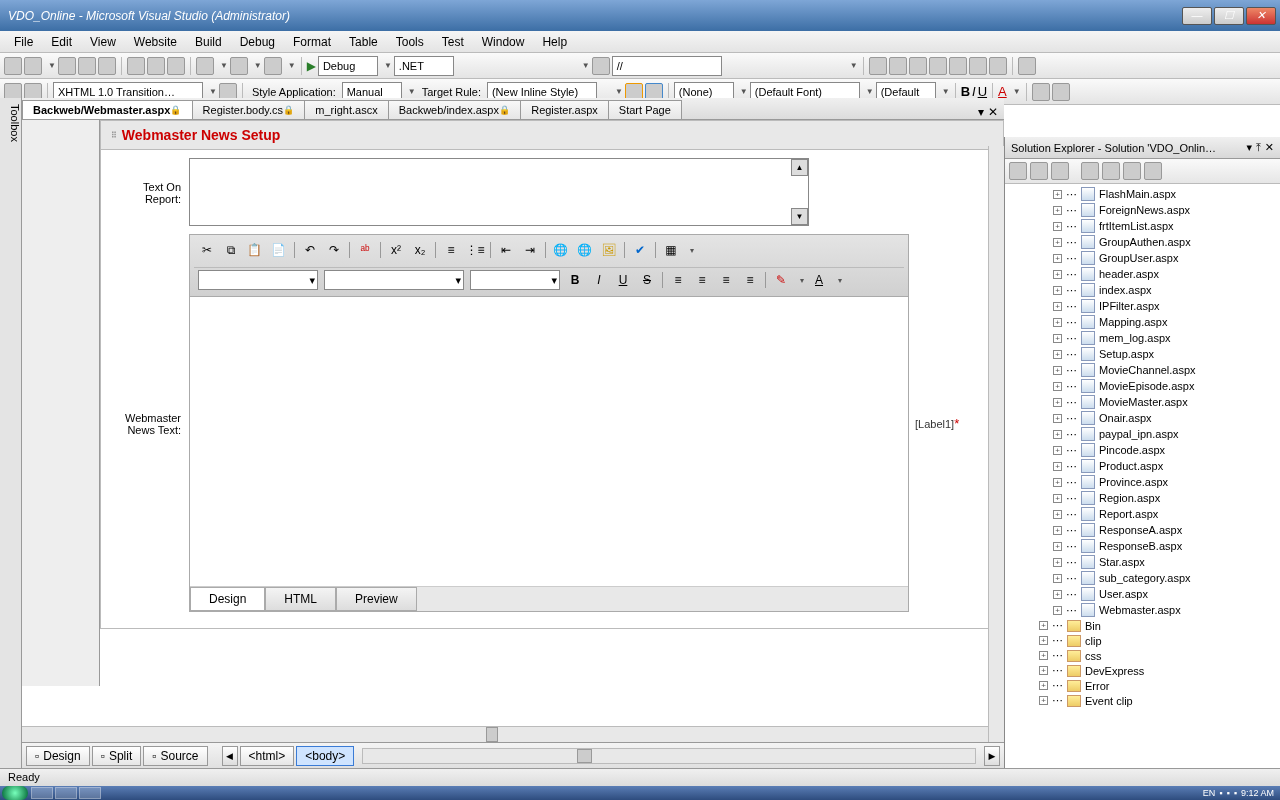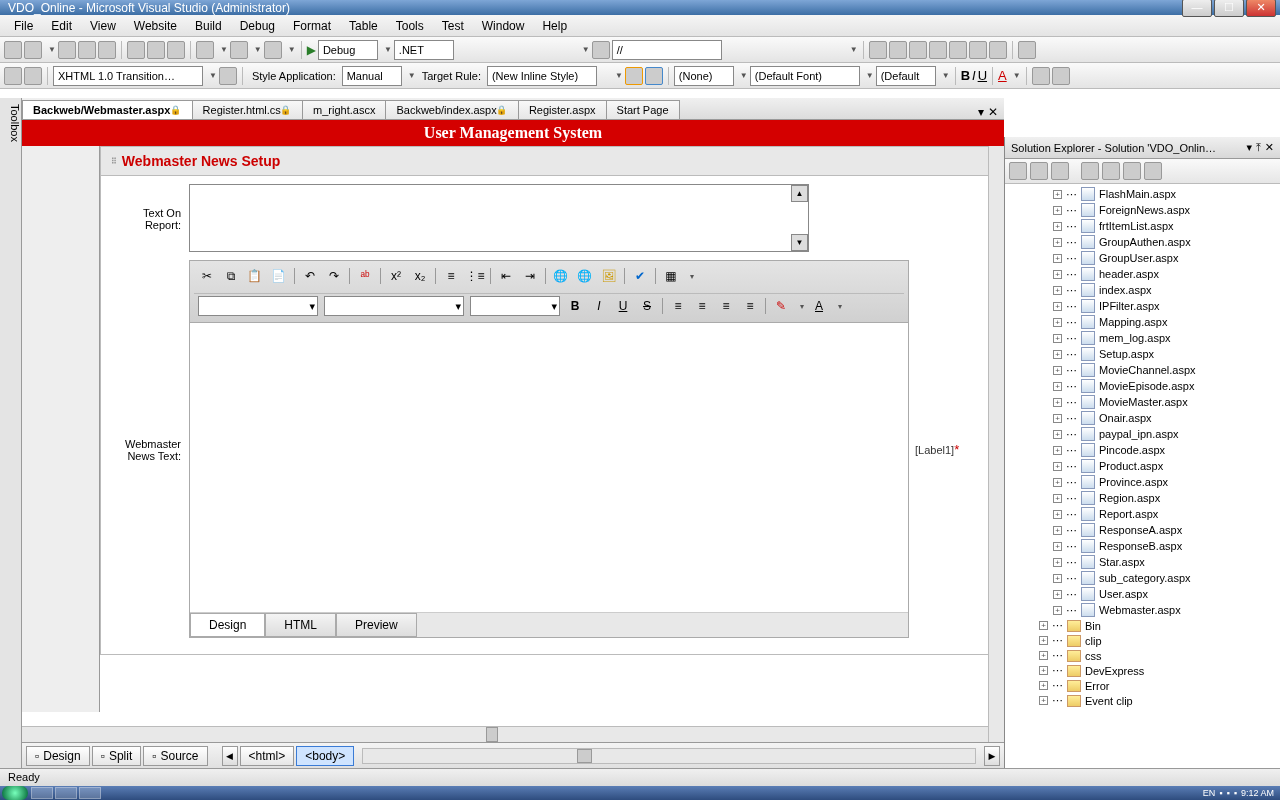--- a/index.html
+++ b/index.html
@@ -1,17 +1,17 @@
 <!DOCTYPE html>
 <html><head>
 <meta charset="utf-8">
 <style>
   * { box-sizing: border-box; margin: 0; padding: 0; }
   body { font-family: "Segoe UI", Tahoma, sans-serif; font-size: 12px; color: #000; background: #fff; overflow: hidden; }
-  .titlebar { height: 15px; background: linear-gradient(to bottom,#7ea6d6,#3c6ea5); display: flex; align-items: center; color: #fff; font-size: 12px; padding-left: 8px; }
+  .titlebar { height: 31px; background: linear-gradient(to bottom,#7ea6d6,#3c6ea5); display: flex; align-items: center; color: #fff; font-size: 12px; padding-left: 8px; font-style: italic; }
   .titlebar .title { flex: 1; }
   .winbtns { display: flex; gap: 2px; margin-right: 4px; }
   .winbtn { width: 30px; height: 18px; background: linear-gradient(#eee,#ccc); border: 1px solid #555; border-radius: 2px; text-align: center; line-height: 14px; font-size: 11px; }
   .winbtn.close { background: linear-gradient(#e86,#c33); color: #fff; }
   .menubar { height: 22px; background: linear-gradient(#f5f5f5,#e4e4e4); border-bottom: 1px solid #bbb; display: flex; align-items: center; padding: 0 6px; gap: 2px; }
   .menubar span { padding: 2px 8px; }
   .toolbar { height: 26px; background: linear-gradient(#fafafa,#e4e4e4); border-bottom: 1px solid #bbb; display: flex; align-items: center; padding: 0 4px; gap: 2px; overflow: hidden; white-space: nowrap; }
   .tbicon { width: 18px; height: 18px; background: #ccc; border: 1px solid #999; border-radius: 2px; display:inline-block; }
   .tbsep { width: 1px; height: 18px; background: #bbb; margin: 0 3px; display:inline-block; }
   .tbcombo { height: 20px; border: 1px solid #888; background: #fff; font-size: 11px; padding: 0 4px; display:inline-flex; align-items:center; }
@@ -185,21 +185,21 @@
 <div class="app-body">
   <div class="left-tool"><span>Toolbox</span></div>
 
   <div class="main-area">
     <div class="tabs" id="tabs">
       <div class="tab active">
           <span>Backweb/Webmaster.aspx</span>
           <span class="lock">🔒</span>
         </div>
         <div class="tab">
-          <span>Register.html.cs</span>
+          <span>Register.body.cs</span>
           <span class="lock">🔒</span>
         </div>
         <div class="tab">
           <span>m_right.ascx</span>
         </div>
         <div class="tab">
           <span>Backweb/index.aspx</span>
           <span class="lock">🔒</span>
         </div>
         <div class="tab">
@@ -208,21 +208,20 @@
         <div class="tab">
           <span>Start Page</span>
         </div>
         <div class="tabctrl">
           <span>▾</span>
           <span>✕</span>
         </div>
     </div>
 
     <div class="design-surface">
-      <div class="ums-header">User Management System</div>
       <div class="ums-body">
         <div class="ums-left"></div>
         <div class="ums-main">
           <div class="panel-head">
             <span class="dots">⠿</span>
             <span>Webmaster News Setup</span>
           </div>
           <div class="form-area">
             <div class="form-row">
               <div class="form-lbl mid">Text On Report:</div>

